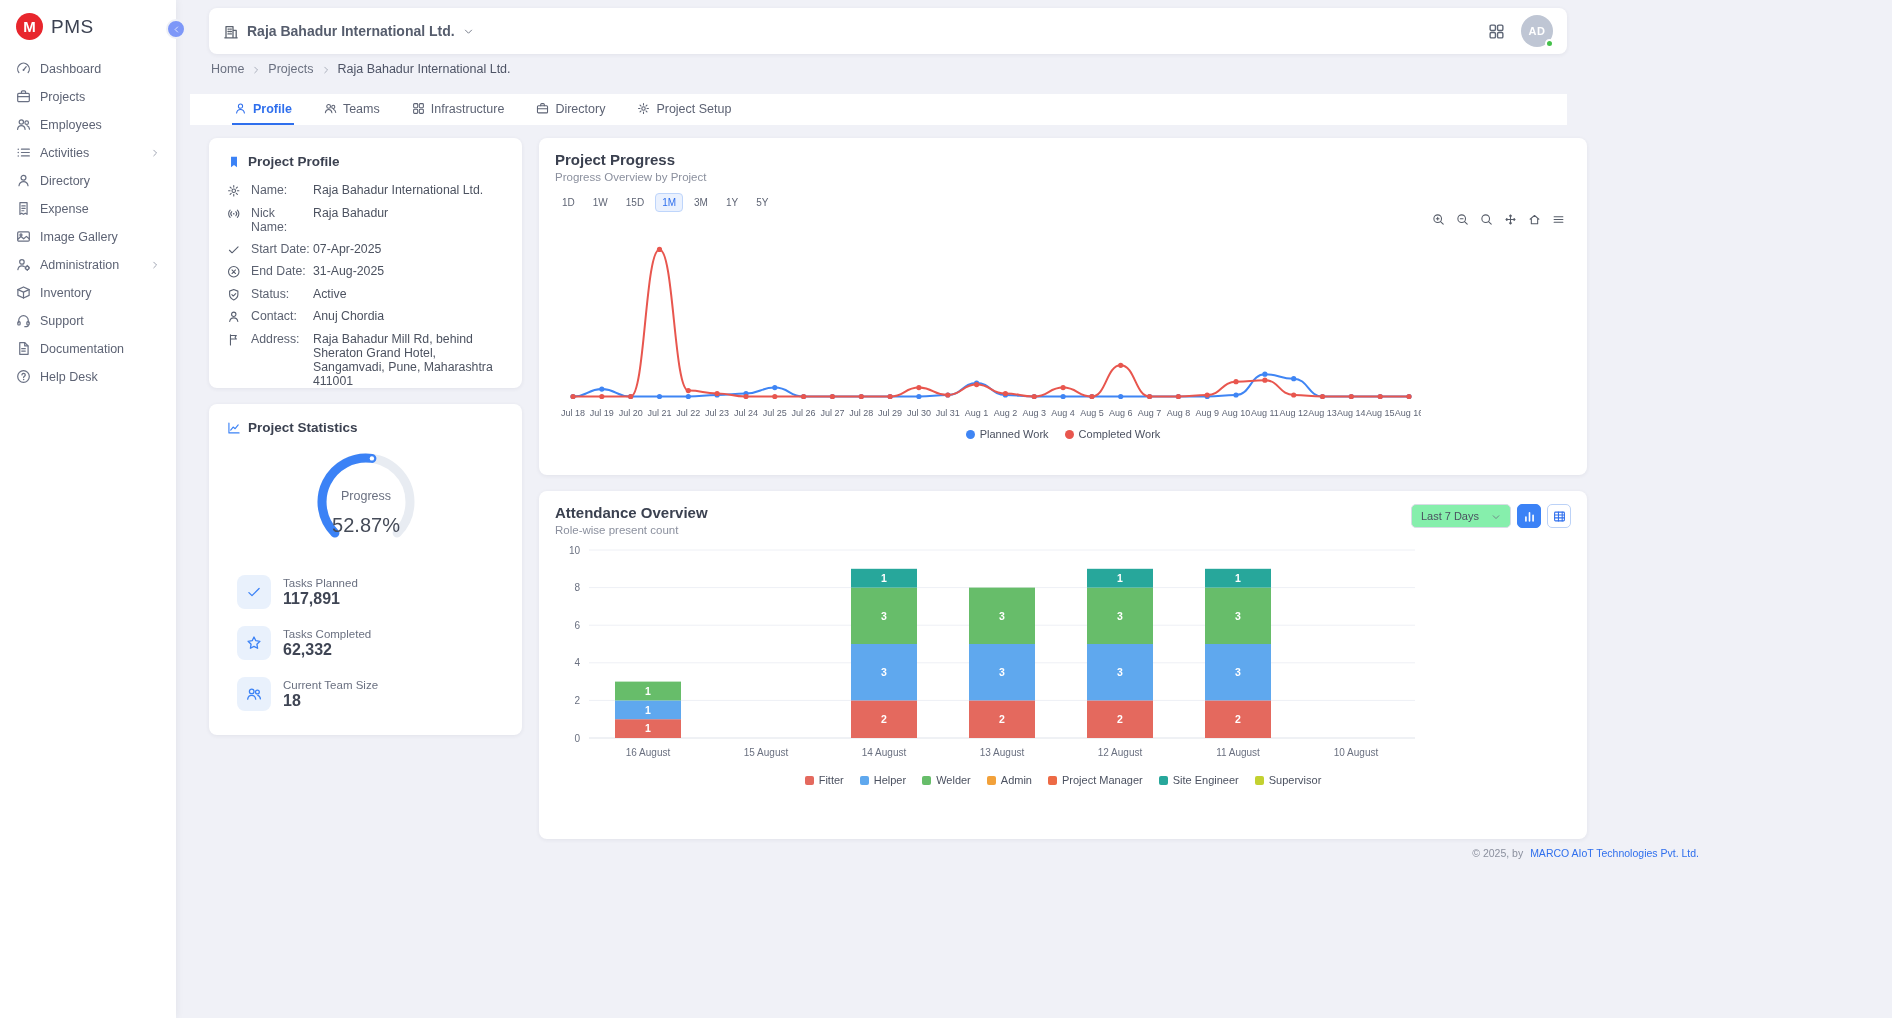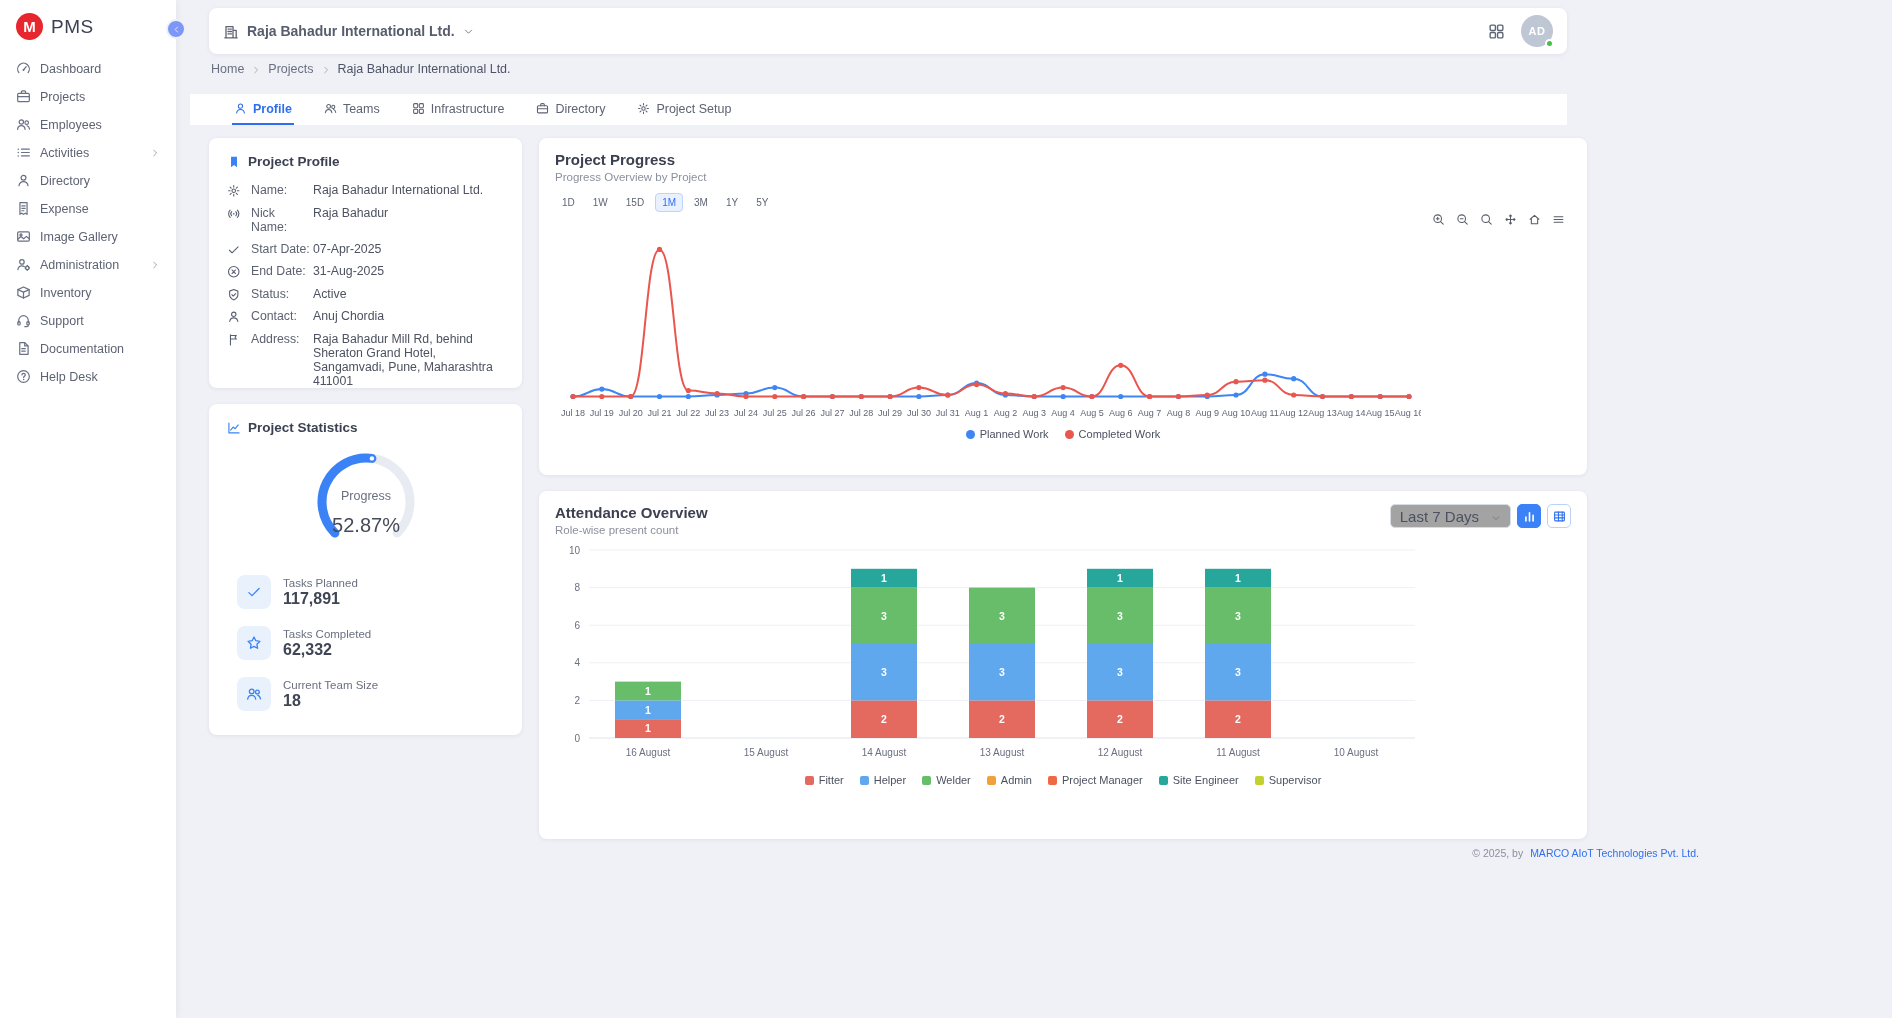--- a/index.html
+++ b/index.html
@@ -89,21 +89,21 @@
   .axlbl{font-size:9px;fill:#5f6575;text-anchor:middle}
   .legend{display:flex;justify-content:center;gap:16px;font-size:11px;color:#4b5160;margin-top:2px}
   .lg-item{display:flex;align-items:center;gap:5px;cursor:pointer}
   .sw{width:9px;height:9px;border-radius:2px;display:inline-block}
   .sw.round{border-radius:50%}
 
   
   .attendance-card{padding:13px 16px;height:348px}
   .att-head{display:flex;justify-content:space-between;align-items:flex-start}
   .att-controls{display:flex;gap:6px;align-items:center}
-  .select{border:1px solid #d8dce5;border-radius:5px;height:24px;padding:0 9px;display:flex;align-items:center;gap:12px;font-size:15px;color:#4b5160;background:#a3a3a3;cursor:pointer}
+  .select{border:1px solid #d8dce5;border-radius:5px;height:24px;padding:0 9px;display:flex;align-items:center;gap:12px;font-size:11px;color:#4b5160;background:#86efac;cursor:pointer}
   .select svg{width:10px;height:10px;color:#6a7080}
   .vtoggle{width:24px;height:24px;border-radius:5px;display:flex;align-items:center;justify-content:center;border:1px solid #bcd2f7;background:#fff;color:#2f6fed;cursor:pointer}
   .vtoggle svg{width:13px;height:13px}
   .vtoggle.active{background:#3b82f6;border-color:#3b82f6;color:#fff}
   .att-chart{margin-top:6px}
   .ytick{font-size:10px;fill:#6a7080;text-anchor:end}
   .xtick{font-size:10px;fill:#6a7080;text-anchor:middle}
   .seglbl{font-size:10.5px;fill:#fff;text-anchor:middle;font-weight:bold}
 
   .footer{margin-top:-8px;width:1358px;text-align:right;padding-right:198px;font-size:10.5px;color:#8b909e}

